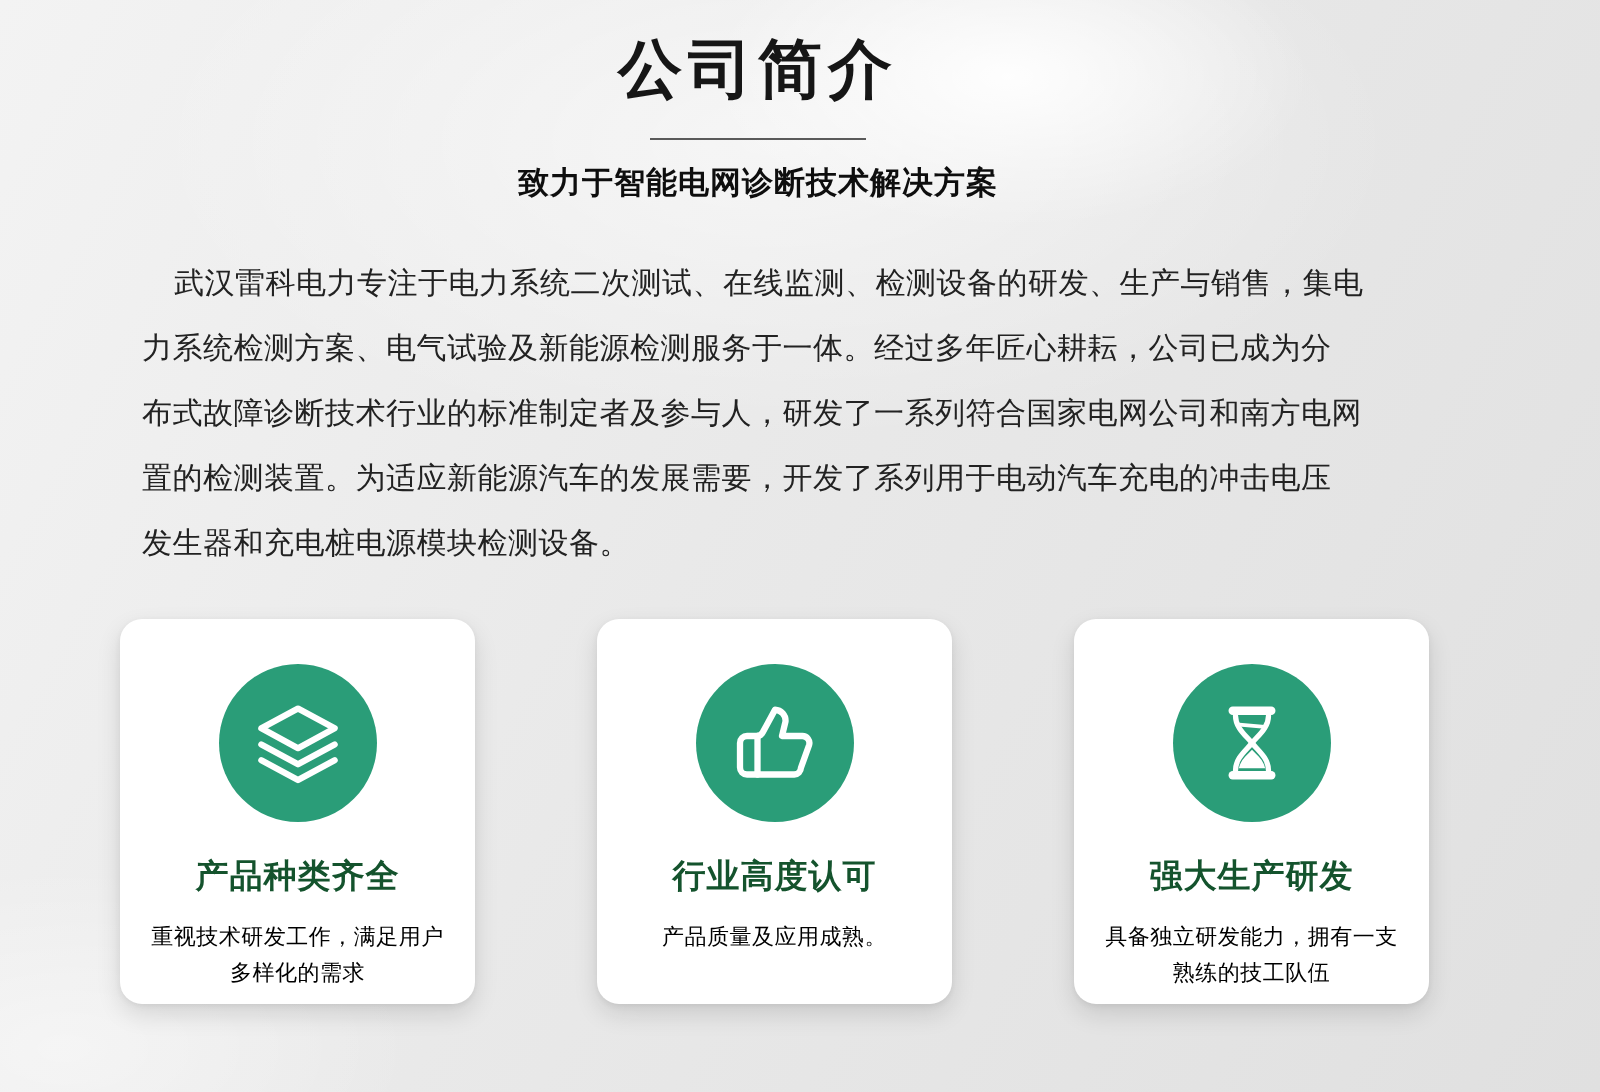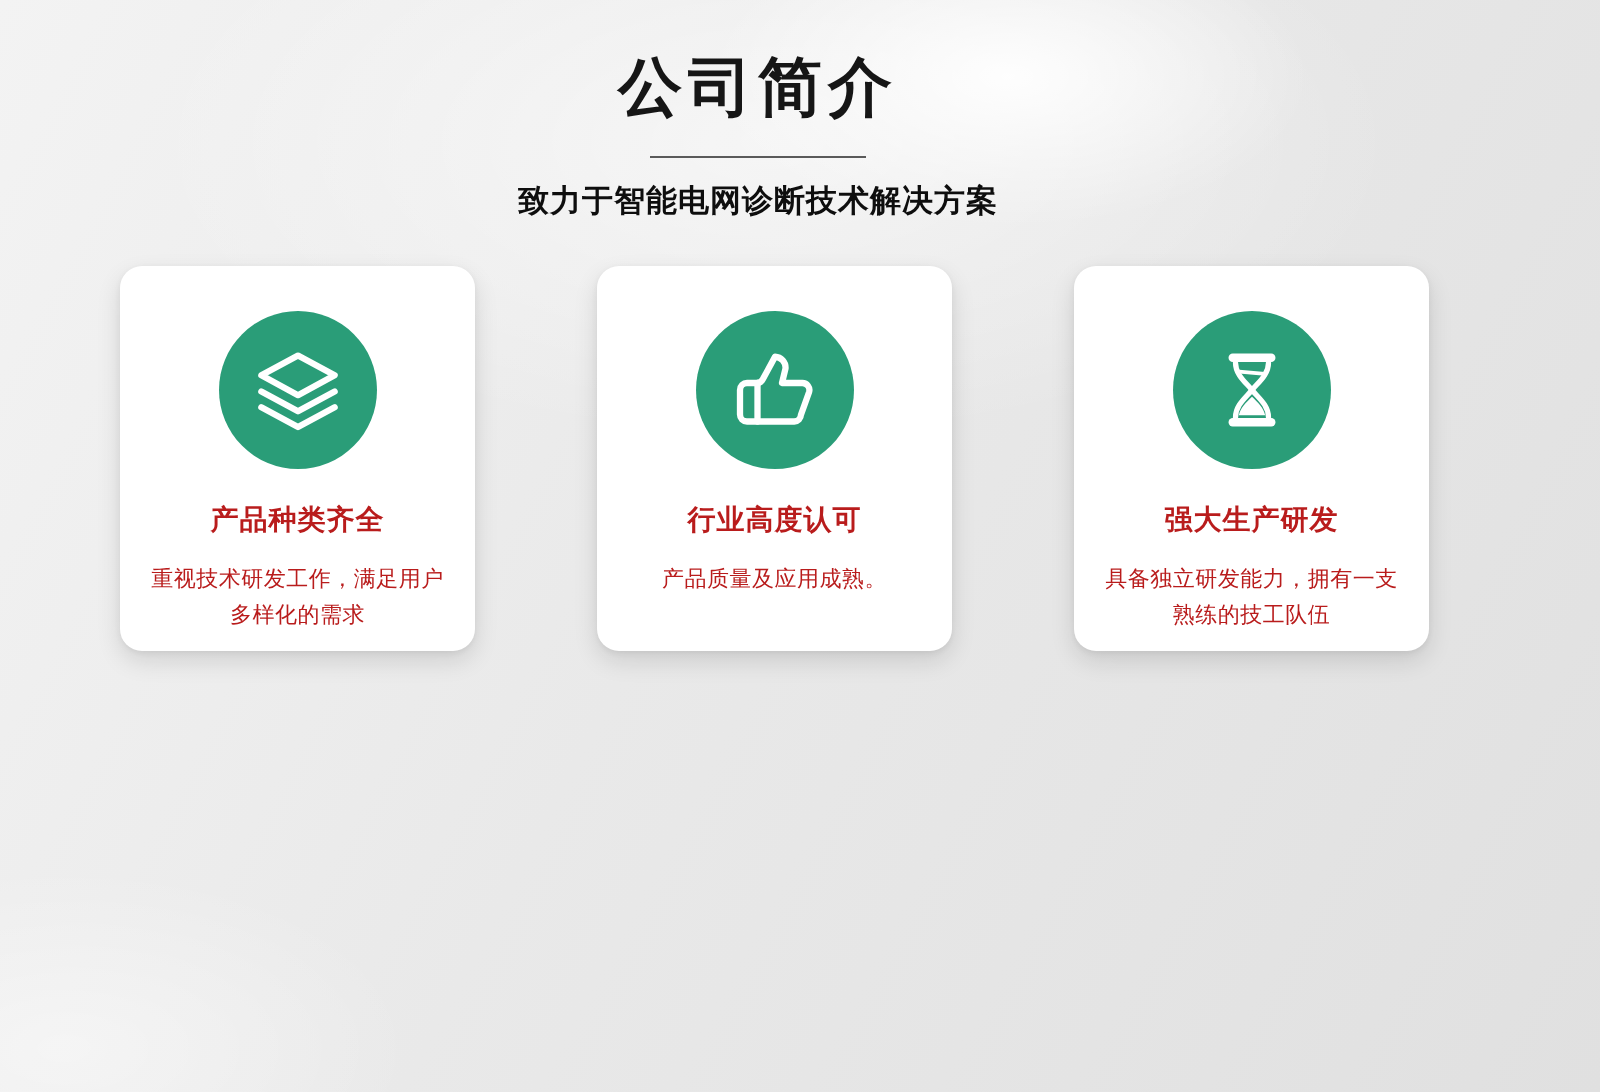--- a/index.html
+++ b/index.html
@@ -5,21 +5,21 @@
   html,body{margin:0;padding:0;}
   body{
     width:1600px;height:1092px;overflow:hidden;
     font-family:"Liberation Sans","DejaVu Sans",sans-serif;
     background:
       radial-gradient(420px 210px at 63% 7%, rgba(255,255,255,.92), rgba(255,255,255,0) 72%),
       radial-gradient(900px 430px at 48% 13%, rgba(255,255,255,.55), rgba(255,255,255,0) 70%),
       radial-gradient(500px 260px at 4% 96%, rgba(255,255,255,.45), rgba(255,255,255,0) 70%),
       linear-gradient(118deg,#f3f3f3 0%, #e9e9e9 45%, #e0e0e0 100%);
   }
-  .hero{width:1280px;margin:0 auto 0 118px;text-align:center;padding-top:52px;}
+  .hero{width:1280px;margin:0 auto 0 118px;text-align:center;padding-top:34px;}
   .hero h1{
     margin:0;font-size:64px;font-weight:700;color:#161616;letter-spacing:6px;line-height:1.1;
   }
   .divider{width:216px;height:2px;background:#5a5a5a;margin:34px auto 22px auto;}
   .hero h2{margin:8px;font-size:31px;font-weight:700;color:#0e0e0e;letter-spacing:1px;}
   .intro{
     width:1320px;margin:46px auto 0 142px;
     font-size:30px;color:#222;letter-spacing:.5px;
   }
   .intro p{margin:0;line-height:65px;white-space:nowrap;}
@@ -31,38 +31,45 @@
     width:355px;height:385px;background:#ffffff;border-radius:22px;
     box-shadow:0 10px 24px rgba(0,0,0,.12), 0 2px 6px rgba(0,0,0,.06);
     text-align:center;box-sizing:border-box;padding-top:45px;
   }
   .icon-circle{
     width:158px;height:158px;border-radius:50%;background:#2a9d78;
     margin:0 auto;display:flex;align-items:center;justify-content:center;
   }
   .icon-circle svg{display:block;}
   .card-title{
-    margin-top:32px;font-size:28px;font-weight:700;color:#b91c1c;letter-spacing:1px;
+    margin-top:32px;font-size:33px;font-weight:700;color:#14532d;letter-spacing:1px;
   }
   .card-desc{
     margin:22px auto 0 auto;max-width:312px;
-    font-size:22px;line-height:36px;color:#b91c1c;letter-spacing:.5px;
+    font-size:22px;line-height:36px;color:#000000;letter-spacing:.5px;font-family:Liberation Mono, monospace;
   }
 </style>
 </head>
 <body>
 
 <div class="page">
 
   <header class="hero">
     <h1>公司简介</h1>
     <div class="divider"></div>
     <h2>致力于智能电网诊断技术解决方案</h2>
   </header>
 
+  <div class="intro">
+    <p class="indent">武汉雷科电力专注于电力系统二次测试、在线监测、检测设备的研发、生产与销售，集电</p>
+    <p>力系统检测方案、电气试验及新能源检测服务于一体。经过多年匠心耕耘，公司已成为分</p>
+    <p>布式故障诊断技术行业的标准制定者及参与人，研发了一系列符合国家电网公司和南方电网</p>
+    <p>置的检测装置。为适应新能源汽车的发展需要，开发了系列用于电动汽车充电的冲击电压</p>
+    <p>发生器和充电桩电源模块检测设备。</p>
+  </div>
 
   <div class="cards">
 
     <div class="card">
       <div class="icon-circle">
         <svg width="88" height="88" viewBox="0 0 24 24" fill="none" stroke="#ffffff" stroke-width="1.7" stroke-linejoin="round" stroke-linecap="round">
           <path d="M12 2.6 L22 8 L12 13.4 L2 8 Z"></path>
           <path d="M2 12.4 L12 17.8 L22 12.4"></path>
           <path d="M2 16.7 L12 22.1 L22 16.7"></path>
         </svg>

